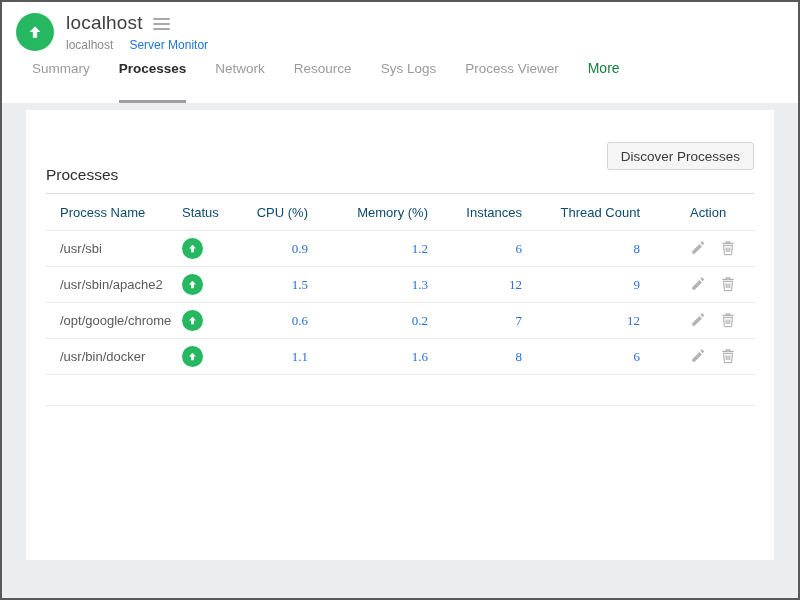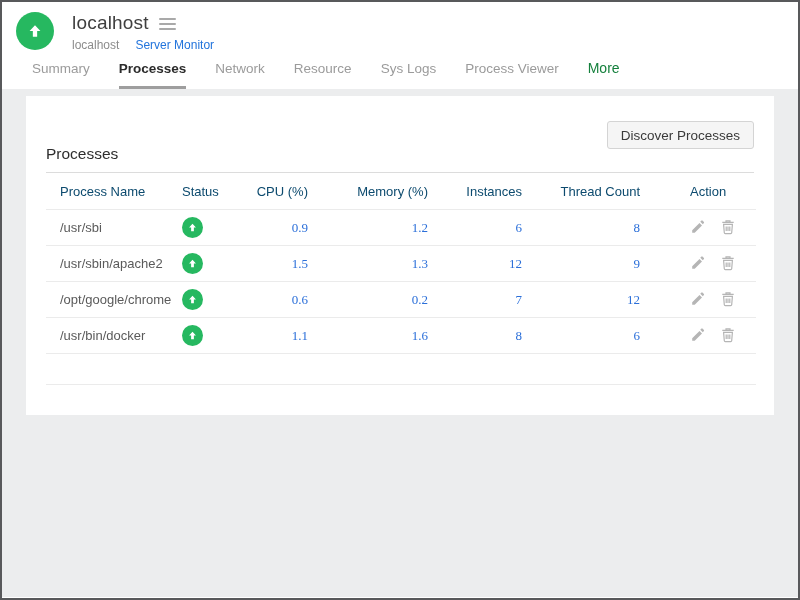--- a/index.html
+++ b/index.html
@@ -5,42 +5,42 @@
   * { margin:0; padding:0; box-sizing:border-box; }
   html,body { width:800px; height:600px; }
   body {
     font-family:"Liberation Sans","DejaVu Sans",sans-serif;
     border:2px solid #58595b;
     background:#ffffff;
     overflow:hidden;
     color:#3c3c3c;
   }
   
-  .app-header { display:flex; align-items:flex-start; padding:10px 14px 0 14px; background:#fff;gap:6px; }
+  .app-header { display:flex; align-items:center; padding:10px 14px 0 14px; background:#fff; }
   .avatar {
     width:38px; height:38px; border-radius:50%;
     background:#26b860; display:flex; align-items:center; justify-content:center;
     flex:0 0 38px;
   }
   .head-text { margin-left:12px; }
   .title-row { display:flex; align-items:center; gap:10px; }
   .app-title { font-size:19px; color:#3f3f3f; letter-spacing:0.2px; }
   .hamburger { display:inline-flex; flex-direction:column; gap:3px; cursor:pointer; padding-top:2px; }
   .hamburger i { display:block; width:17px; height:2px; background:#a9a9a9; border-radius:1px; }
   .sub-row { display:flex; align-items:center; gap:16px; margin-top:4px; }
   .sub-host { font-size:12px; color:#8c8c8c; }
   .sub-link { font-size:12px; color:#2274dc; text-decoration:none; cursor:pointer; }
   
   .tabs { display:flex; align-items:flex-end; gap:29px; padding:8px 0 0 30px; background:#fff; }
-  .tab { font-size:13.5px; color:#9b9b9b; padding-bottom:10px; cursor:pointer; border-bottom:3px solid transparent; }
+  .tab { font-size:13.5px; color:#9b9b9b; padding-bottom:24px; cursor:pointer; border-bottom:3px solid transparent; }
   .tab.active { color:#2b2b2b; font-weight:700; border-bottom-color:#9e9e9e; }
   .tab.more { color:#15803d; font-size:14px; }
   
   .content { background:#ecedee; height:508px; padding:7px 24px 0 24px; }
-  .card { background:#fff; height:319px; padding:25px 20px 0 20px; }
+  .card { background:#fff; height:450px; padding:32px 20px 0 20px; }
   .btn-row { display:flex; justify-content:flex-end; }
   .discover-btn {
     font-family:inherit; font-size:13.5px; color:#3a3a3a;
     background:#f5f5f5; border:1px solid #d4d4d4; border-radius:3px;
     padding:5px 13px; cursor:pointer; height:28px;
   }
   .section-title { font-size:15.5px; font-weight:400; color:#2e2e2e; padding:2px 0 9px 0; border-bottom:1px solid #dcdcdc; margin-top:-6px; }
   
   table { width:100%; border-collapse:collapse; table-layout:fixed; }
   th { font-weight:400; font-size:13px; color:#0c4a6e; padding:11px 6px 10px 6px; border-bottom:1px solid #ebebeb; text-align:left; }

